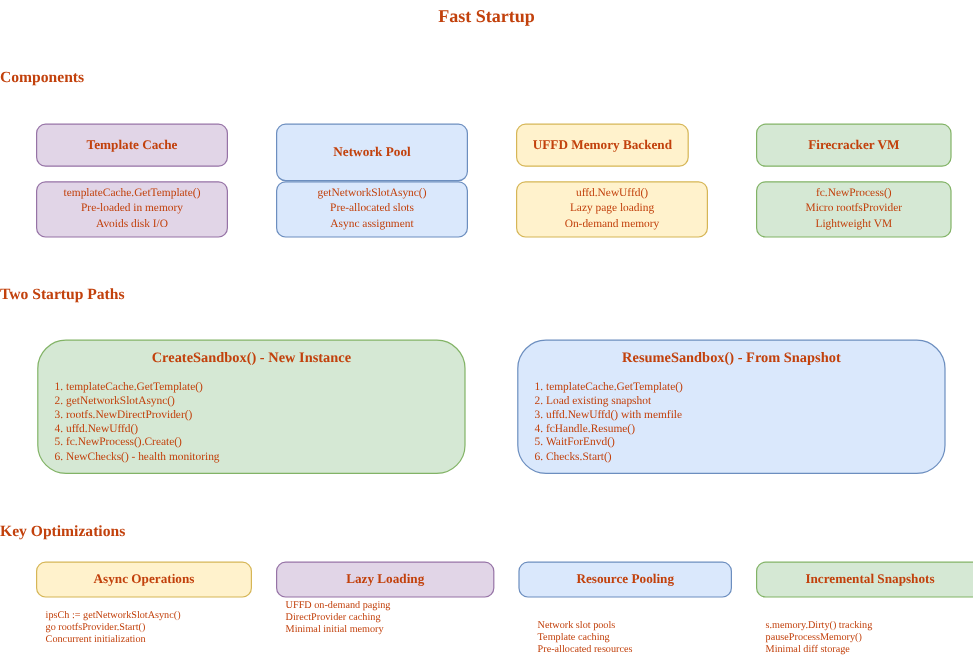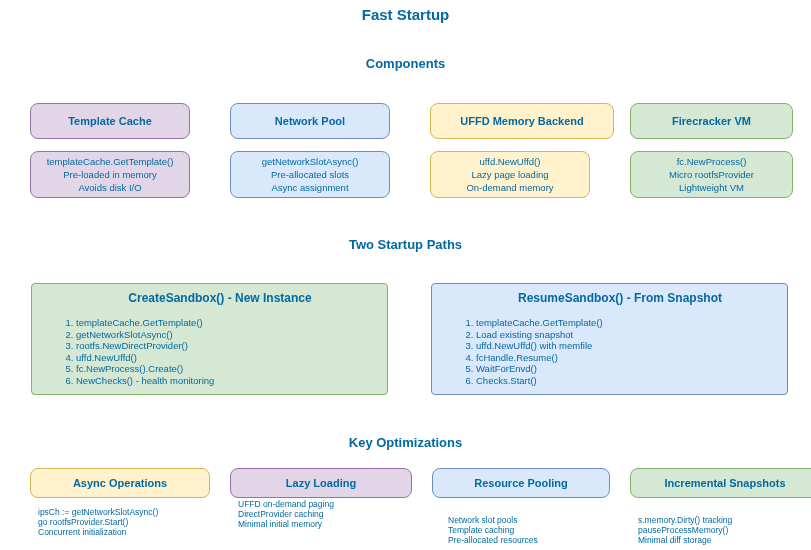--- a/index.html
+++ b/index.html
@@ -1,35 +1,35 @@
 <!DOCTYPE html>
 <html><head>
 <meta charset="utf-8">
 <style>
   html, body { margin: 0; padding: 0; background: #ffffff; }
   .canvas {
     position: relative;
     width: 811px;
     height: 550px;
     background: #ffffff;
-    font-family: Liberation Sans, sans-serif;
-    color: #0369a1;
+    font-family: Liberation Serif, serif;
+    color: #c2410c;
     overflow: hidden;
   }
   .diagram-title {
     position: absolute;
     top: 6px; left: 0; width: 100%;
     text-align: center;
     font-size: 15px;
     font-weight: bold;
   }
   .section-heading {
     position: absolute;
     left: 0; width: 100%;
-    text-align: center;
+    text-align: left;
     font-size: 13px;
     font-weight: bold;
   }
   .h-components { top: 56px; }
   .h-paths { top: 237px; }
   .h-opts { top: 435px; }
 
   .node {
     position: absolute;
     border: 1px solid #000;
@@ -47,21 +47,21 @@
   }
   .detail-node {
     display: flex;
     flex-direction: column;
     align-items: center;
     justify-content: center;
     font-size: 9.5px;
     line-height: 13px;
     text-align: center;
   }
-  .path-node { border-radius: 4px; padding-left: 21px; }
+  .path-node { border-radius: 24px; }
   .path-title {
     margin-top: 7px;
     text-align: center;
     font-weight: bold;
     font-size: 12px;
   }
   .path-steps {
     margin: 12px 0 0 0;
     padding-left: 23px;
     font-size: 9.5px;
@@ -91,28 +91,28 @@
 
   <div class="section-heading h-components">Components</div>
 
   <div class="node header-node c-purple" style="left:30px;top:103px;width:160px;height:36px">Template Cache</div>
   <div class="node detail-node c-purple" style="left:30px;top:151px;width:160px;height:47px">
     <div>templateCache.GetTemplate()</div>
     <div>Pre-loaded in memory</div>
     <div>Avoids disk I/O</div>
   </div>
 
-  <div class="node header-node c-blue" style="left:230px;top:103px;width:160px;height:36px">Network Pool</div>
+  <div class="node header-node c-blue" style="left:230px;top:103px;width:160px;height:48px">Network Pool</div>
   <div class="node detail-node c-blue" style="left:230px;top:151px;width:160px;height:47px">
     <div>getNetworkSlotAsync()</div>
     <div>Pre-allocated slots</div>
     <div>Async assignment</div>
   </div>
 
-  <div class="node header-node c-yellow" style="left:430px;top:103px;width:184px;height:36px">UFFD Memory Backend</div>
+  <div class="node header-node c-yellow" style="left:430px;top:103px;width:144px;height:36px">UFFD Memory Backend</div>
   <div class="node detail-node c-yellow" style="left:430px;top:151px;width:160px;height:47px">
     <div>uffd.NewUffd()</div>
     <div>Lazy page loading</div>
     <div>On-demand memory</div>
   </div>
 
   <div class="node header-node c-green" style="left:630px;top:103px;width:163px;height:36px">Firecracker VM</div>
   <div class="node detail-node c-green" style="left:630px;top:151px;width:163px;height:47px">
     <div>fc.NewProcess()</div>
     <div>Micro rootfsProvider</div>

